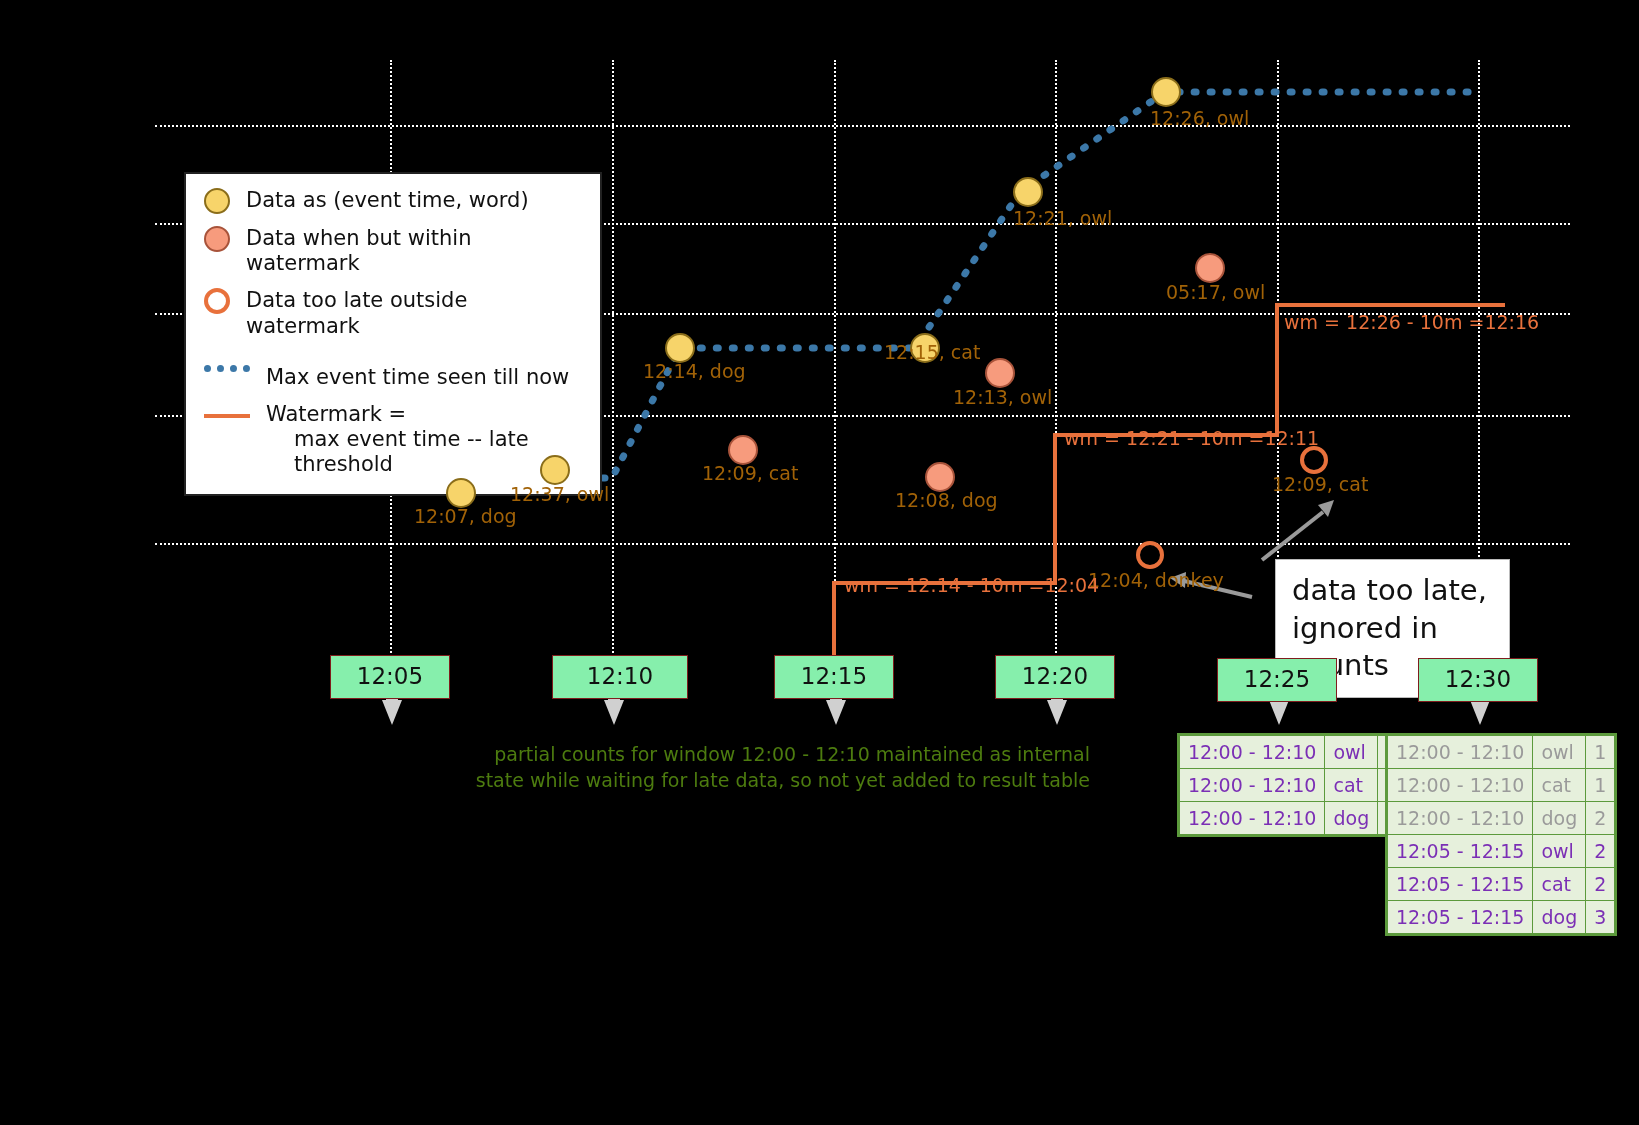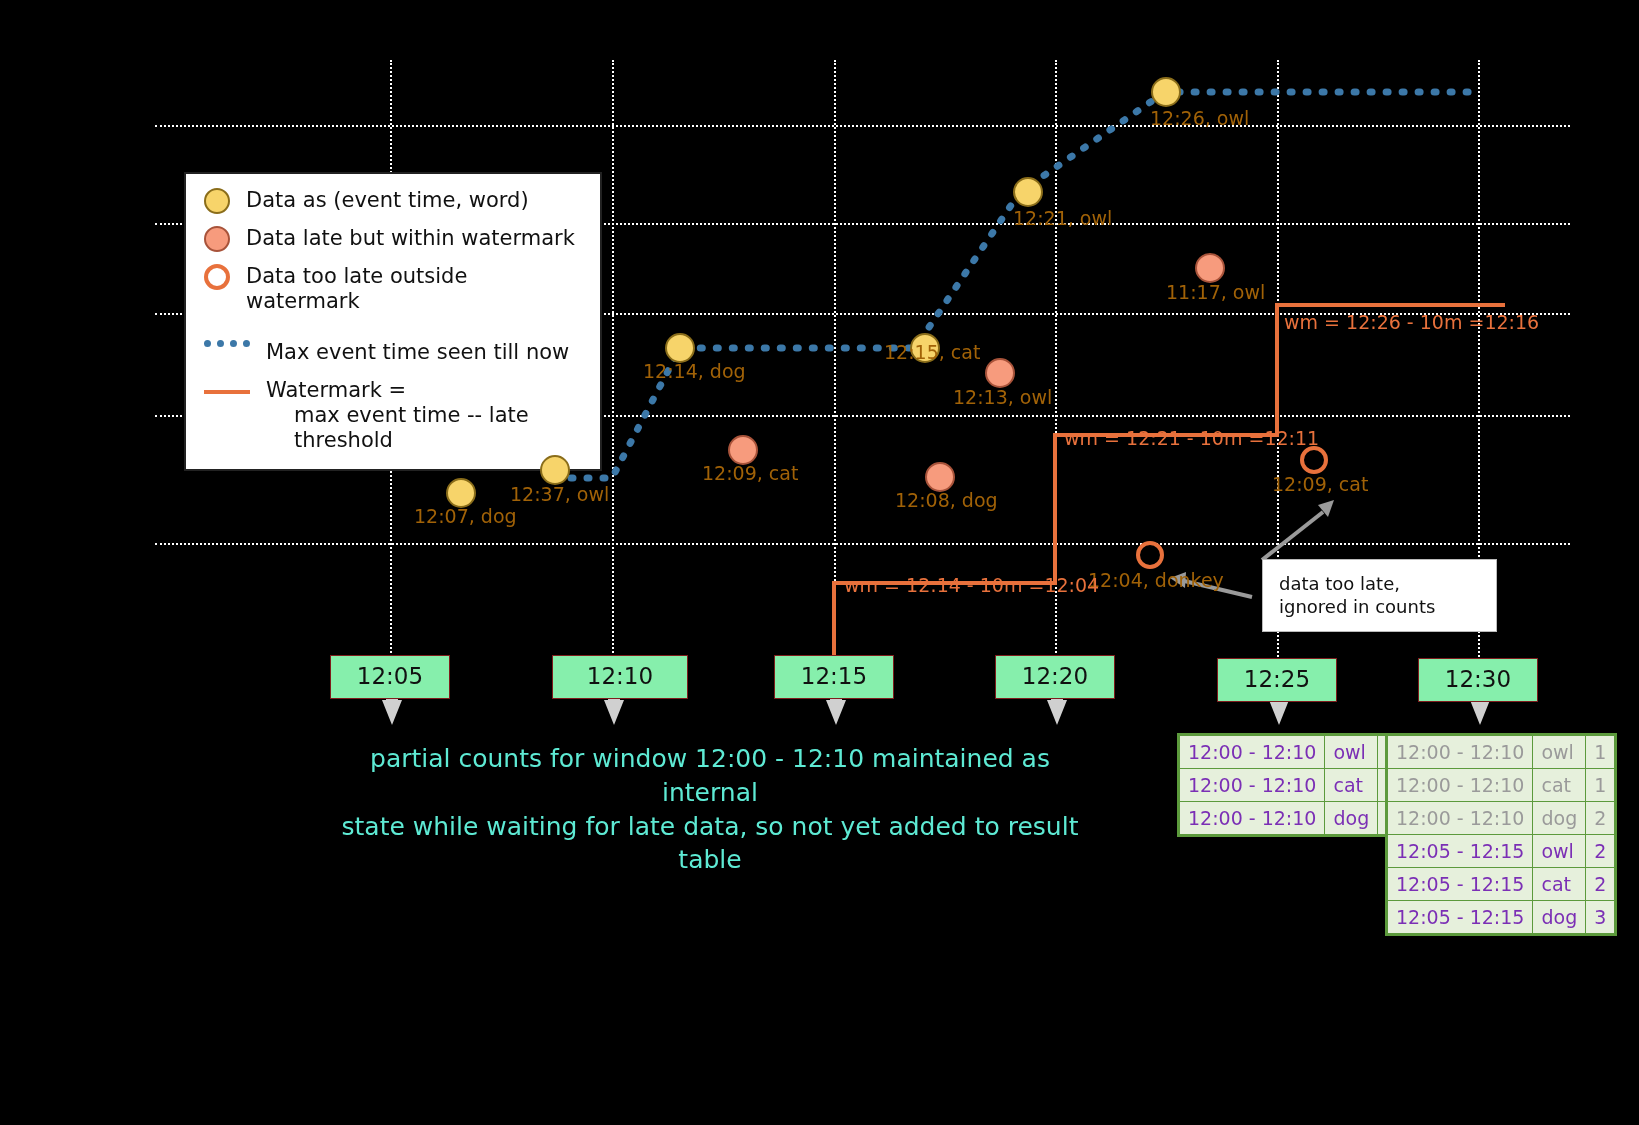--- a/index.html
+++ b/index.html
@@ -107,32 +107,33 @@
     color: #e8713c;
     font-size: 19px;
     white-space: nowrap;
     font-family: "DejaVu Sans", sans-serif;
   }
   .callout {
     position: absolute;
     background: #ffffff;
     border: 1px solid #bbbbbb;
     color: #111111;
-    font-size: 18px;
+    font-size: 29px;
     line-height: 1.3;
     padding: 12px 16px;
     box-sizing: border-box;
     font-family: "DejaVu Sans", sans-serif;
+    margin-left: 13px;
   }
   .note-red {
     position: absolute;
-    color: #5eead4;
-    font-size: 25px;
+    color: #4d7c0f;
+    font-size: 19px;
     line-height: 1.35;
-    text-align: center;
+    text-align: right;
     font-family: "DejaVu Sans", sans-serif;
   }
   .note-red i { font-style: italic; }
   table.counts {
     position: absolute;
     border-collapse: collapse;
     background: #e6f0dc;
     border: 3px solid #5c9a3c;
     font-size: 19px;
     font-family: "DejaVu Sans", sans-serif;
@@ -199,21 +200,21 @@
     </g>
   </svg>
 
   <div class="legend" style="left:184px; top:172px; width:418px;">
     <div class="legend-row">
       <span class="legend-swatch sw-yellow"></span>
       <span class="legend-text">Data as (event time, word)</span>
     </div>
     <div class="legend-row">
       <span class="legend-swatch sw-salmon"></span>
-      <span class="legend-text">Data late but within watermark</span>
+      <span class="legend-text">Data when but within watermark</span>
     </div>
     <div class="legend-row">
       <span class="legend-swatch sw-hollow"></span>
       <span class="legend-text">Data too late outside watermark</span>
     </div>
     <div class="legend-sep"></div>
     <div class="legend-row">
       <span class="legend-line ln-dotted"></span>
       <span class="legend-text">Max event time seen till now</span>
     </div>
@@ -247,21 +248,21 @@
   <div class="dot dot-salmon" style="left:985px; top:358px; width:30px; height:30px;"></div>
   <div class="dot-label" style="left:953px; top:386px;">12:13, owl</div>
 
   <div class="dot dot-hollow" style="left:1136px; top:541px; width:28px; height:28px;"></div>
   <div class="dot-label" style="left:1088px; top:569px;">12:04, donkey</div>
 
   <div class="dot dot-yellow" style="left:1013px; top:177px; width:30px; height:30px;"></div>
   <div class="dot-label" style="left:1013px; top:207px;">12:21, owl</div>
 
   <div class="dot dot-salmon" style="left:1195px; top:253px; width:30px; height:30px;"></div>
-  <div class="dot-label" style="left:1166px; top:281px;">11:17, owl</div>
+  <div class="dot-label" style="left:1166px; top:281px;">05:17, owl</div>
 
   <div class="dot dot-hollow" style="left:1300px; top:446px; width:28px; height:28px;"></div>
   <div class="dot-label" style="left:1272px; top:473px;">12:09, cat</div>
 
   <div class="dot dot-yellow" style="left:1151px; top:77px; width:30px; height:30px;"></div>
   <div class="dot-label" style="left:1150px; top:107px;">12:26, owl</div>
 
   <div class="wm-label" style="left:844px; top:574px;">wm = 12:14 - 10m =12:04</div>
   <div class="wm-label" style="left:1064px; top:427px;">wm = 12:21 - 10m =12:11</div>
   <div class="wm-label" style="left:1284px; top:311px;">wm = 12:26 - 10m =12:16</div>

